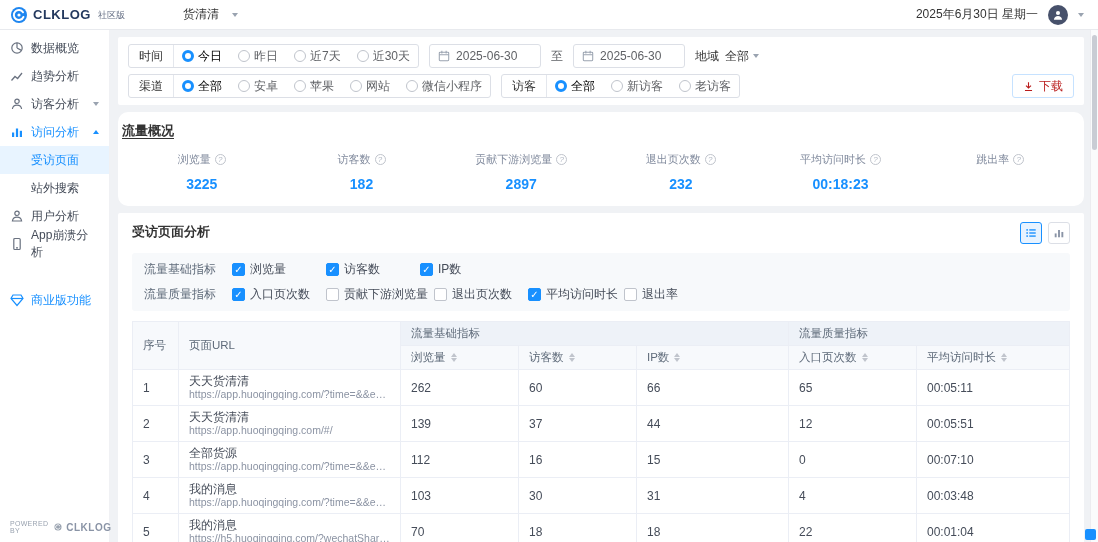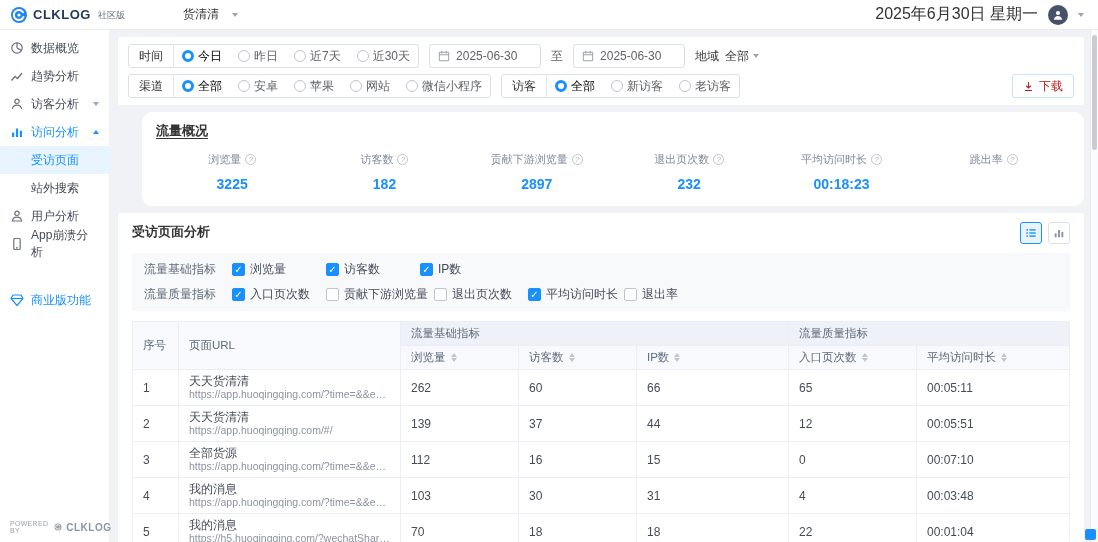--- a/index.html
+++ b/index.html
@@ -7,21 +7,21 @@
     font-family:"Liberation Sans","DejaVu Sans",sans-serif; font-size:12px; color:#333; }
 
   
   .topbar { height:30px; display:flex; align-items:center; padding:0 14px 0 10px;
     background:#fff; border-bottom:1px solid #e8eaee; position:relative; z-index:5; }
   .logo { display:flex; align-items:center; gap:5px; }
   .logo-text { font-weight:bold; font-size:13px; color:#24395e; letter-spacing:.5px; }
   .edition { font-size:9px; color:#667085; margin-left:2px; margin-top:2px; }
   .project { margin-left:58px; display:flex; align-items:center; gap:13px; cursor:pointer; color:#333; }
   .top-right { margin-left:auto; display:flex; align-items:center; gap:10px; }
-  .date-text { font-size:16px; color:#333; }
+  .date-text { font-size:12px; color:#333; }
   .avatar { width:20px; height:20px; border-radius:50%; background:#47516b; display:flex;
     align-items:center; justify-content:center; cursor:pointer; }
   .tri-dn { width:0; height:0; border-left:3.5px solid transparent; border-right:3.5px solid transparent;
     border-top:4px solid #9aa3b0; }
   .tri-up-blue { width:0; height:0; border-left:3.5px solid transparent; border-right:3.5px solid transparent;
     border-bottom:4px solid #1890ff; }
 
   
   .layout { display:flex; height:512px; }
   .sidebar { width:110px; background:#fff; position:relative; flex-shrink:0;
@@ -57,21 +57,21 @@
     display:flex; align-items:center; gap:6px; padding:0 8px; color:#606266; cursor:pointer; }
   .sep-text { color:#606266; }
   .region { display:flex; align-items:center; gap:6px; }
   .region-label { color:#333; }
   .region-select { display:flex; align-items:center; gap:4px; cursor:pointer; color:#333; }
   .download-btn { position:absolute; right:10px; bottom:7px; height:24px; padding:8px 10px;
     border:1px solid #c6e2ff; border-radius:3px; background:#fff; color:#b91c1c;
     display:flex; align-items:center; gap:5px; cursor:pointer; font-size:12px; }
 
   
-  .overview-card { background:#fff; border-radius:10px; padding:10px 14px 14px; margin-bottom:7px;margin-left:24px; }
+  .overview-card { background:#fff; border-radius:10px; padding:10px 4px 14px; margin-bottom:7px; }
   .card-title { font-size:13px; font-weight:bold; color:#333; }
   .card-title.underlined { text-decoration:underline; text-underline-offset:3px; }
   .metrics { display:flex; margin-top:12px; }
   .metric { flex:1; text-align:center; }
   .m-label { font-size:11px; color:#808a9d; display:flex; justify-content:center; align-items:center; gap:4px; }
   .info { width:11px; height:11px; border:1px solid #c0c4cc; border-radius:50%; color:#b3b9c4;
     font-size:8px; line-height:9px; text-align:center; display:inline-block; cursor:pointer; }
   .m-value { margin-top:9px; color:#1890ff; font-size:14px; font-weight:600; }
 
   

